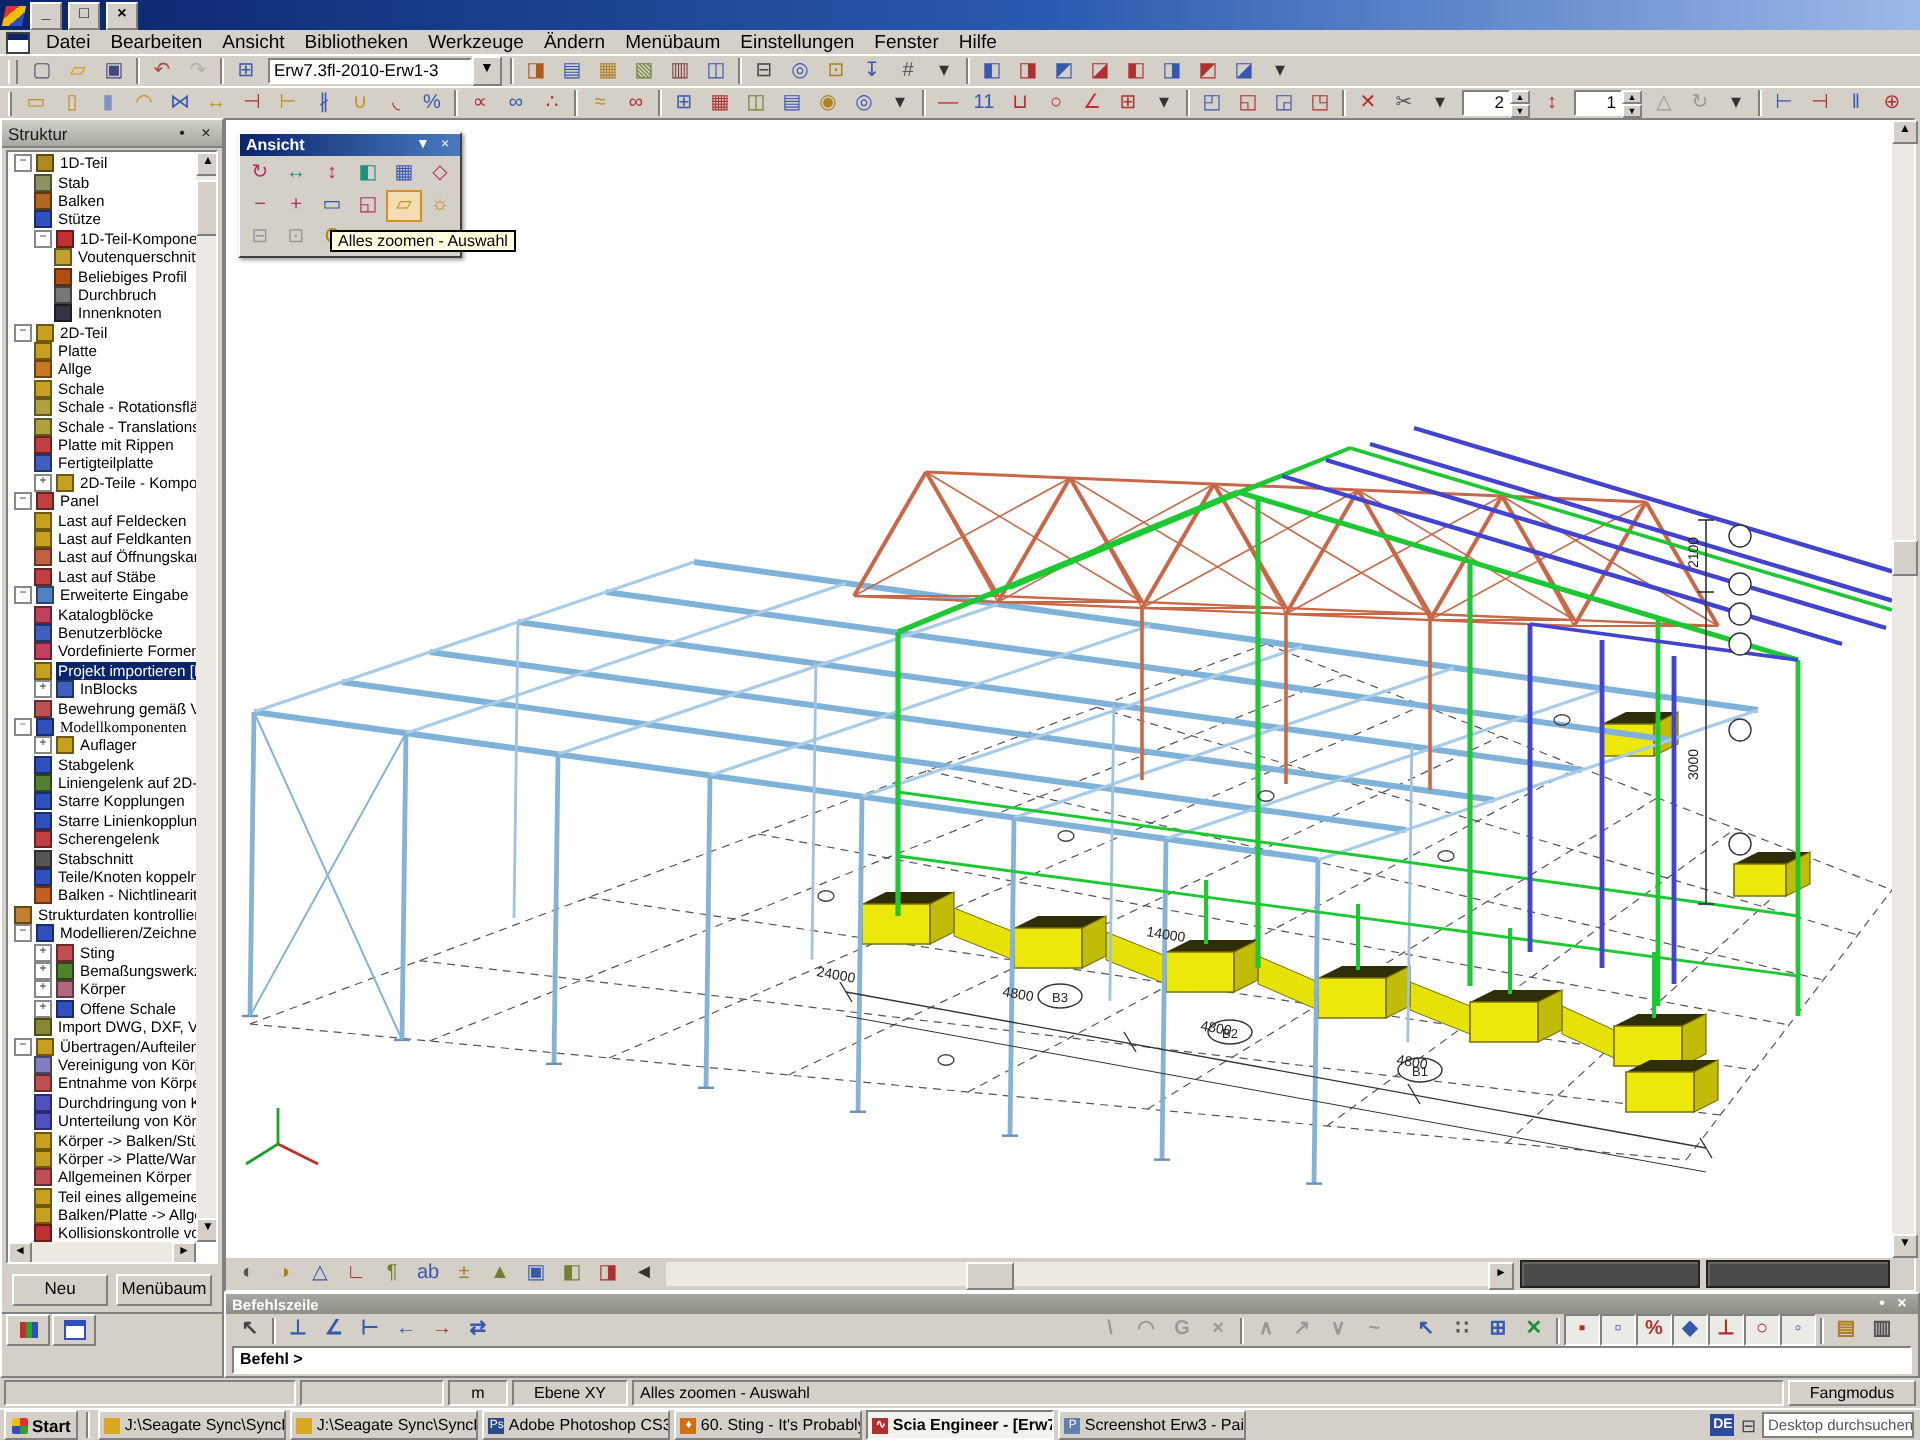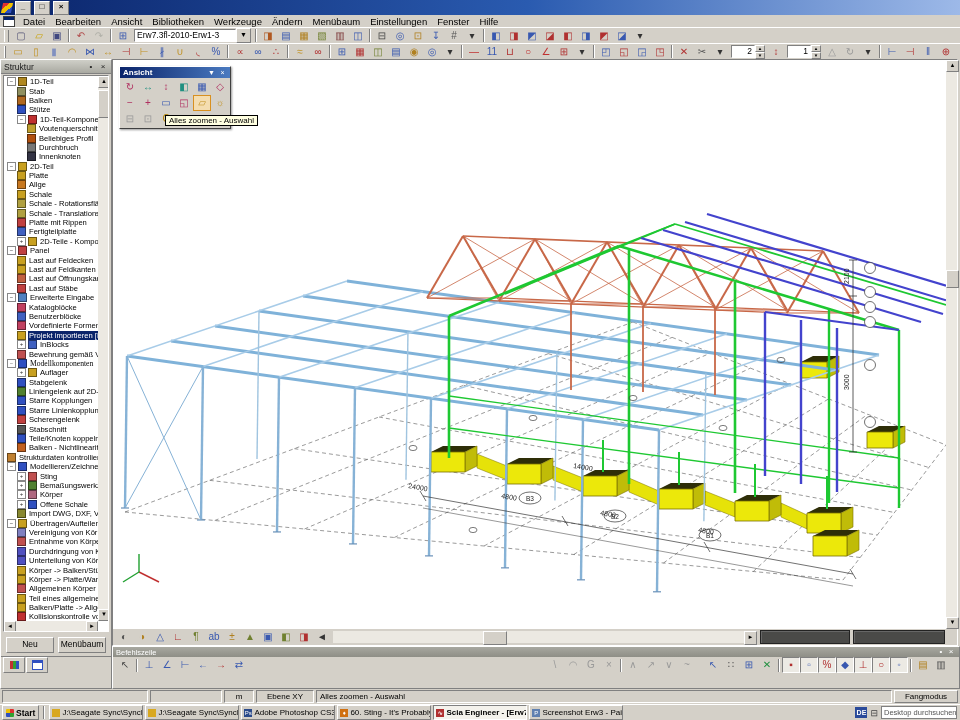--- a/index.html
+++ b/index.html
@@ -81,21 +81,21 @@
   .fcap{height:11px;background:linear-gradient(90deg,#0a246a,#4a7ac0);color:#fff;font-size:8px;
      display:flex;align-items:center;padding:0 3px;gap:2px;}
   .fcap .ft{flex:1;font-weight:bold;}
   .fcap .fb{width:9px;text-align:center;font-size:7px;}
   .fbody{padding:1px;}
   .frow{display:flex;}
   .tooltip{position:absolute;left:52px;top:55px;background:#ffffe1;border:1px solid #000;
      font-size:8px;padding:0px 3px;white-space:nowrap;z-index:5;}
   
   .cmdpanel{position:absolute;left:112px;right:0;top:646px;height:43px;background:#d4d0c8;
-     border:1px solid;border-color:#fff #808080 #808080 #fff;box-sizing:border-box;}
+     border:1px solid;border-color:#fff #808080 #808080 #fff;box-sizing:border-box;font-weight:bold;}
   .cmd-head{height:10px;background:linear-gradient(#a8a8a0,#8e8e86);color:#fff;font-size:7.5px;
      display:flex;align-items:center;padding:0 3px;}
   .cmd-head .ct{flex:1;}
   .cmd-tools{height:16px;display:flex;align-items:center;padding:0 3px;}
   .cmd-input{margin:0 3px;height:12px;background:#fff;border:1px solid;border-color:#808080 #fff #fff #808080;
      font-size:8px;line-height:12px;padding:0 3px;}
   
   .statusbar{position:absolute;left:0;top:689px;width:100%;height:15px;display:flex;align-items:center;padding:1px 2px;box-sizing:border-box;gap:2px;}
   .scell{height:11px;border:1px solid;border-color:#808080 #fff #fff #808080;font-size:8px;
      line-height:11px;padding:0 3px;background:#d4d0c8;white-space:nowrap;overflow:hidden;}
@@ -836,20 +836,21 @@
           <span class="tbtn pressed" style="color: rgb(56, 88, 176);">◆</span>
           <span class="tbtn pressed" style="color: rgb(176, 48, 48);">⊥</span>
           <span class="tbtn pressed" style="color: rgb(176, 48, 48);">○</span>
           <span class="tbtn pressed" style="color: rgb(56, 88, 176);">◦</span>
           <span class="sep"></span>
           <span class="tbtn" style="color: rgb(176, 128, 32);">▤</span>
           <span class="tbtn" style="color: rgb(85, 85, 85);">▥</span>
         </span>
       <span style="width:6px"></span>
     </div>
+    <div class="cmd-input">Befehl &gt;</div>
   </div>
 
   <div class="statusbar">
     <span class="scell" style="width:138px"></span>
     <span class="scell" style="width:64px"></span>
     <span class="scell" style="width:22px;text-align:center">m</span>
     <span class="scell" style="width:50px;text-align:center">Ebene XY</span>
     <span class="scell" style="flex:1">Alles zoomen - Auswahl</span>
     <span class="scell raised" style="width:56px;border-color:#fff #808080 #808080 #fff;text-align:center">Fangmodus</span>
   </div>

